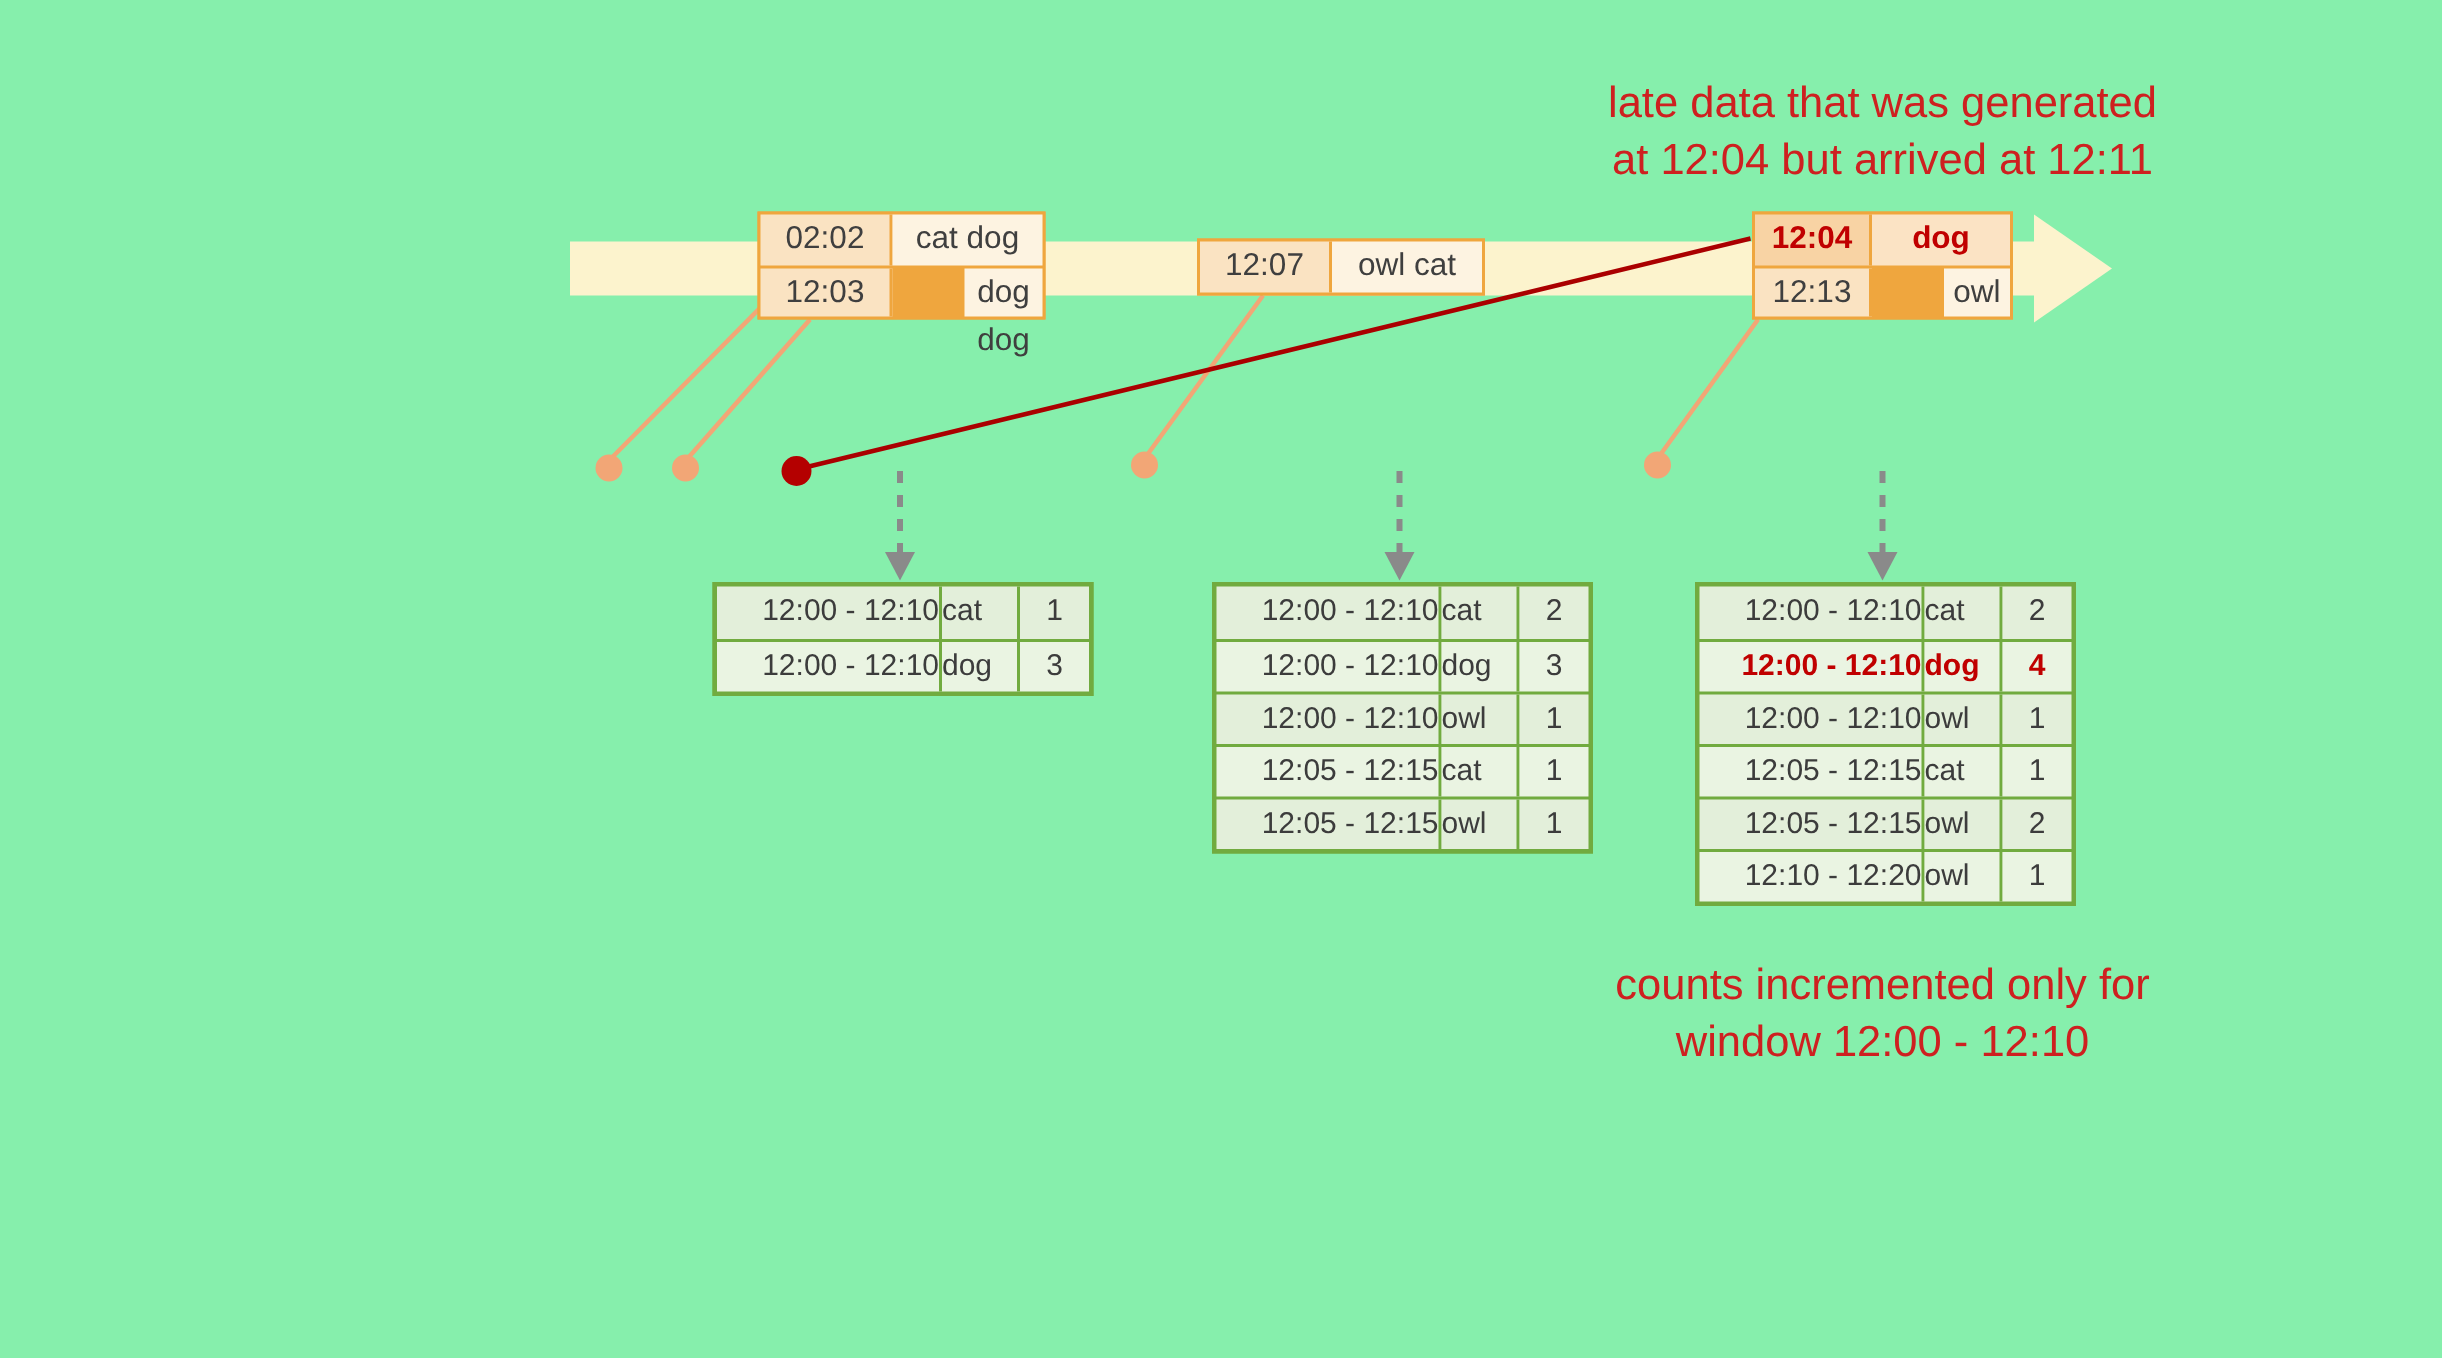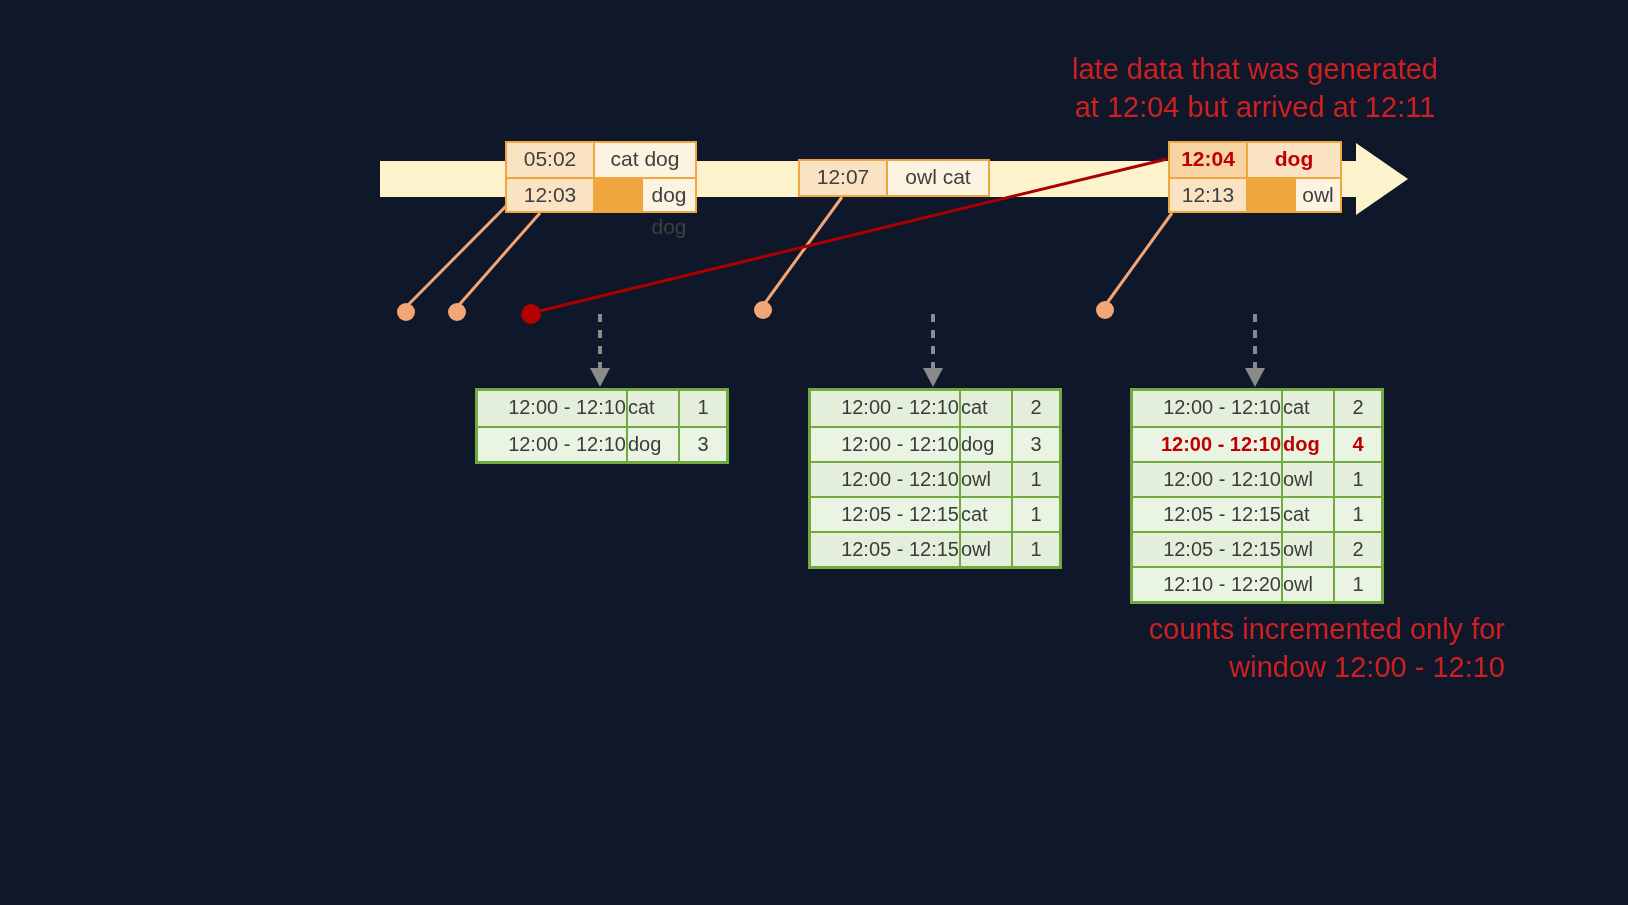--- a/index.html
+++ b/index.html
@@ -1,21 +1,21 @@
 <!DOCTYPE html>
 <html><head>
 <meta charset="utf-8">
 <style>
   * { margin:0; padding:0; box-sizing:border-box; }
   html,body { background:#000; }
   body { font-family:"Liberation Sans", sans-serif; }
 
   .canvas {
     position:relative; width:1628px; height:905px;
-    background:#0f172a; overflow:hidden;
+    background:#86efac; overflow:hidden;
   }
 
   
   .band {
     position:absolute; left:380px; top:161px; width:978px; height:36px;
     background:#fcf3cd; z-index:1;
   }
   .band-head {
     position:absolute; left:1356px; top:143px; width:0; height:0;
     border-top:36px solid transparent; border-bottom:36px solid transparent;
@@ -53,21 +53,21 @@
   .rt-row.highlight .rt-window,
   .rt-row.highlight .rt-word,
   .rt-row.highlight .rt-count { color:#c00000; font-weight:bold; }
 
   
   .annotation {
     position:absolute; width:500px; text-align:center; z-index:4;
     color:#ce2020; font-size:29px; line-height:38px;
   }
   .annotation-top { left:1005px; top:50px; }
-  .annotation-bottom { left:1005px; top:610px;text-align:right; }
+  .annotation-bottom { left:1005px; top:638px; }
 </style>
 </head>
 <body>
 
 <div class="canvas">
 
   <div class="band"></div>
   <div class="band-head"></div>
 
   <svg class="overlay" width="1628" height="905" viewBox="0 0 1628 905">
@@ -97,21 +97,21 @@
     </g>
   </svg>
 
   <div class="annotation annotation-top">
     <div>late data that was generated</div>
     <div>at 12:04 but arrived at 12:11</div>
   </div>
 
   <div class="event-box" style="left:505px; top:141px; width:192px;">
     <div class="ev-row">
-      <div class="ev-time">05:02</div>
+      <div class="ev-time">02:02</div>
       <div class="ev-words">cat dog</div>
     </div>
     <div class="ev-row">
       <div class="ev-time">12:03</div>
       <div class="ev-words">dog dog</div>
     </div>
   </div>
 
   <div class="event-box" style="left:798px; top:159px; width:192px;">
     <div class="ev-row">

